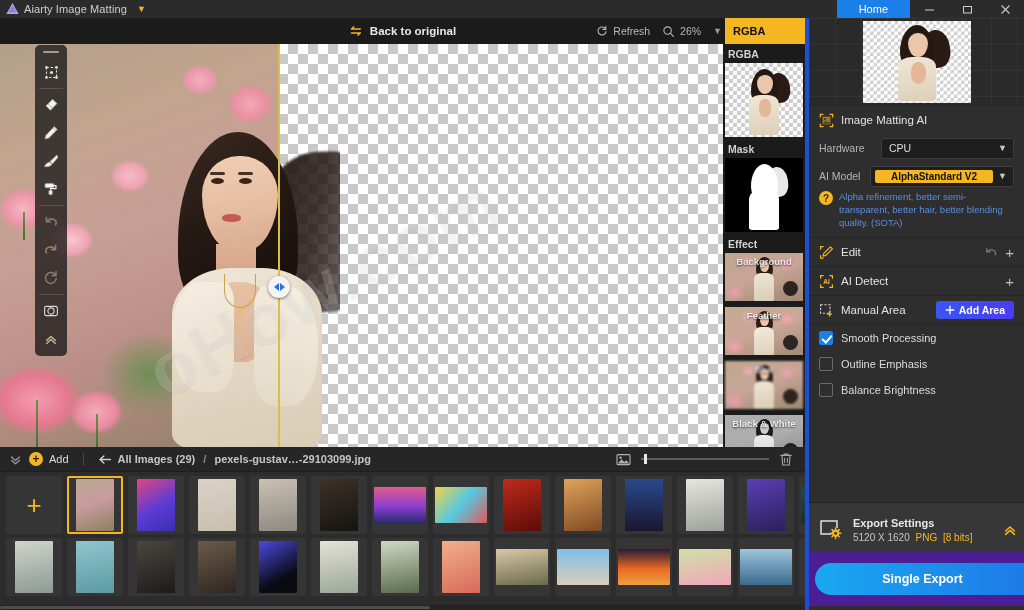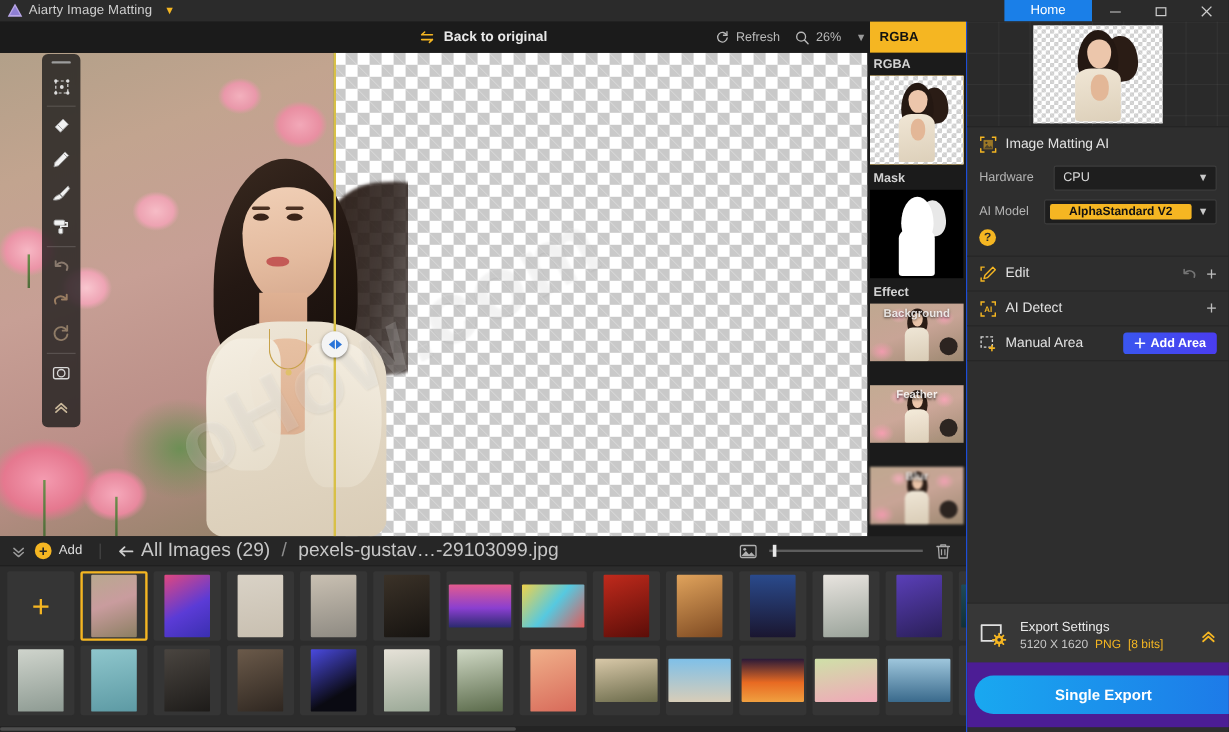--- a/index.html
+++ b/index.html
@@ -207,21 +207,21 @@
   .mask-bg { position: absolute; inset: 0; background: #000; }
   .mask-shape { position: absolute; left: 50%; transform: translateX(-50%); bottom: 2px;
                 width: 44px; height: 66px; }
   .ms-a { position: absolute; left: 9px; top: 0; width: 27px; height: 38px;
           background: #fff; border-radius: 50% 50% 40% 40%/58% 58% 42% 42%; }
   .ms-b { position: absolute; left: 25px; top: 3px; width: 21px; height: 30px;
           background: #e8e8e8; border-radius: 60% 50% 50% 40%; transform: rotate(-10deg); }
   .ms-c { position: absolute; left: 7px; top: 26px; width: 30px; height: 40px;
           background: #fff; border-radius: 36% 36% 10% 10%/22% 22% 6% 6%; }
   .effect-thumb {
-    position: relative; width: 78px; height: 48px; margin: 0 auto 20px;
+    position: relative; width: 78px; height: 48px; margin: 0 auto 6px;
     overflow: hidden; cursor: pointer;
     background:
       radial-gradient(ellipse 14px 11px at 10px 40px, #f09cae 0%, transparent 72%),
       radial-gradient(ellipse 11px 9px at 62px 12px, #efa2b2 0%, transparent 75%),
       radial-gradient(ellipse 10px 8px at 24px 10px, #f2adba 0%, transparent 78%),
       linear-gradient(160deg,#bfa890,#c8a496 48%,#9c8870);
   }
   .et-girl { position: absolute; left: 26px; top: 4px; width: 26px; height: 44px; }
   .etg-h { position: absolute; left: 5px; top: 0; width: 17px; height: 22px;
            background: #2b1d16; border-radius: 50% 50% 40% 40%/58% 58% 42% 42%; }
@@ -234,21 +234,21 @@
   .et-cap { position: absolute; left: 0; right: 0; top: 3px; text-align: center;
             font-size: 9.5px; font-weight: bold; color: rgba(255,255,255,.82);
             text-shadow: 0 1px 2px rgba(0,0,0,.65); }
   .ef-bw { filter: grayscale(1) contrast(1.05); }
   .ef-blur { filter: blur(1.1px); }
   .ef-feather { filter: blur(.4px) brightness(1.02); }
 
   
   .right-panel {
     position: absolute; left: 805px; top: 18px; width: 219px; height: 592px;
-    background: #2e2e2e; border-left: 1px solid #1d4ed8;
+    background: #2e2e2e; border-left: 4px solid #1d4ed8;
   }
   .rp-preview {
     position: relative; height: 88px; background: #2a2a2a;
     display: flex; align-items: center; justify-content: center;
     border-bottom: 1px solid #242424;
   }
   .rp-preview .grid-bg {
     position: absolute; inset: 0;
     background-image:
       linear-gradient(rgba(255,255,255,.045) 1px, transparent 1px),
@@ -302,21 +302,21 @@
     border: solid #fff; border-width: 0 2px 2px 0; transform: rotate(42deg);
   }
   .cb-lab { font-size: 11px; color: #dcdcdc; }
 
   .export-box {
     position: absolute; left: 0; bottom: 54px; width: 219px; height: 54px;
     background: #373737; border-top: 1px solid #262626;
     display: flex; align-items: center; padding: 0 10px; gap: 10px;
   }
   .eb-txt { flex: 1; }
-  .eb-title { font-size: 11px; color: #e8e8e8; font-weight: normal; }
+  .eb-title { font-size: 11px; color: #e8e8e8; font-weight: bold; }
   .eb-sub { font-size: 10px; color: #c6c6c6; margin-top: 3px; }
   .eb-sub .fmt { color: #f5b622; margin: 0 3px; }
   .eb-sub .bits { color: #f5b622; }
   .eb-chev { color: #f5b622; font-size: 15px; cursor: pointer; }
 
   .export-btns {
     position: absolute; left: 0; bottom: 4px; width: 219px; height: 54px;
     background: #4c1d95; display: flex; align-items: center;
     justify-content: center; gap: 0; padding: 0 6px;
   }
@@ -341,21 +341,21 @@
   }
   .fb-chev { padding: 0 7px 0 9px; color: #e0b64f; font-size: 10px; cursor: pointer; }
   .fb-add { display: flex; align-items: center; gap: 6px; cursor: pointer; color: #dcdcdc; }
   .fb-plus {
     width: 14px; height: 14px; border-radius: 50%; background: #f5b622; color: #262626;
     font-size: 12px; font-weight: bold; display: flex; align-items: center; justify-content: center;
     line-height: 1;
   }
   .fb-div { width: 1px; height: 13px; background: #464646; margin: 0 14px; }
   .fb-back { color: #cfcfcf; font-size: 11px; cursor: pointer; margin-right: 6px; }
-  .fb-crumb { color: #c6c6c6; font-size: 16px; }
+  .fb-crumb { color: #c6c6c6; font-size: 11px; font-weight: bold; }
   .fb-crumb .sep { color: #8d8d8d; margin: 0 5px; }
   .fb-right { margin-left: auto; display: flex; align-items: center; gap: 10px; padding-right: 12px; }
   .slider-track { width: 128px; height: 2px; background: #5d5d5d; position: relative; }
   .slider-knob { position: absolute; left: 3px; top: -4px; width: 3px; height: 10px;
                  background: #e8e8e8; cursor: pointer; }
 
   .film-strip {
     position: absolute; left: 0; top: 472px; width: 805px; height: 138px;
     background: #2c2c2c; padding: 4px 0 0 6px; overflow: hidden;
   }
@@ -664,20 +664,21 @@
       </div>
       <div class="rp-row">
         <span class="lab">AI Model</span>
         <div class="select" style="padding-left:4px;justify-content:center;">
           <span class="pill">AlphaStandard  V2</span>
           <span class="chev">▼</span>
         </div>
       </div>
       <div class="hint">
         <div class="q">?</div>
+        <div class="txt">Alpha refinement, better semi-transparent, better hair, better blending quality. (SOTA)</div>
       </div>
     </div>
 
     <div class="rp-section">
       <div class="rp-head">
         <span>
           <svg width="15" height="15" viewBox="0 0 15 15">
             <path d="M1.6 4.2 V1.6 H4.2 M1.6 10.6 V13.2 H4.2" fill="none" stroke="#f5b622" stroke-width="1.2" stroke-linecap="round"></path>
             <path d="M11.4 1.8 L13.4 3.8 L6.8 10.4 L4 11.2 L4.8 8.4 Z" fill="none" stroke="#f5b622" stroke-width="1.2" stroke-linejoin="round"></path>
           </svg>
@@ -720,20 +721,34 @@
             <svg width="10" height="10" viewBox="0 0 10 10">
               <path d="M5 1.2 V8.8 M1.2 5 H8.8" stroke="#fff" stroke-width="1.3" stroke-linecap="round"></path>
             </svg>
           </span>
           <span>Add Area</span>
         </span>
       </div>
     </div>
 
     <div class="rp-section" style="border-bottom:none;">
+      <div id="refine-options">
+          <div class="cb-row">
+            <span class="cb on"></span>
+            <span class="cb-lab">Smooth Processing</span>
+          </div>
+          <div class="cb-row">
+            <span class="cb"></span>
+            <span class="cb-lab">Outline Emphasis</span>
+          </div>
+          <div class="cb-row">
+            <span class="cb"></span>
+            <span class="cb-lab">Balance Brightness</span>
+          </div>
+        </div>
     </div>
 
     <div class="export-box">
       <span>
         <svg width="24" height="22" viewBox="0 0 24 22">
           <path d="M2 2 H18 V8.5 M2 2 V15 H12" fill="none" stroke="#e0e0e0" stroke-width="1.5" stroke-linecap="round"></path>
           <circle cx="16.6" cy="14.2" r="3.6" fill="#f5b622"></circle>
           <circle cx="16.6" cy="14.2" r="1.4" fill="#373737"></circle>
           <path d="M16.6 9 V19.4 M11.4 14.2 H21.8 M13 10.6 L20.2 17.8 M20.2 10.6 L13 17.8" stroke="#f5b622" stroke-width="1.5" stroke-linecap="round"></path>
           <circle cx="16.6" cy="14.2" r="1.5" fill="#373737"></circle>

